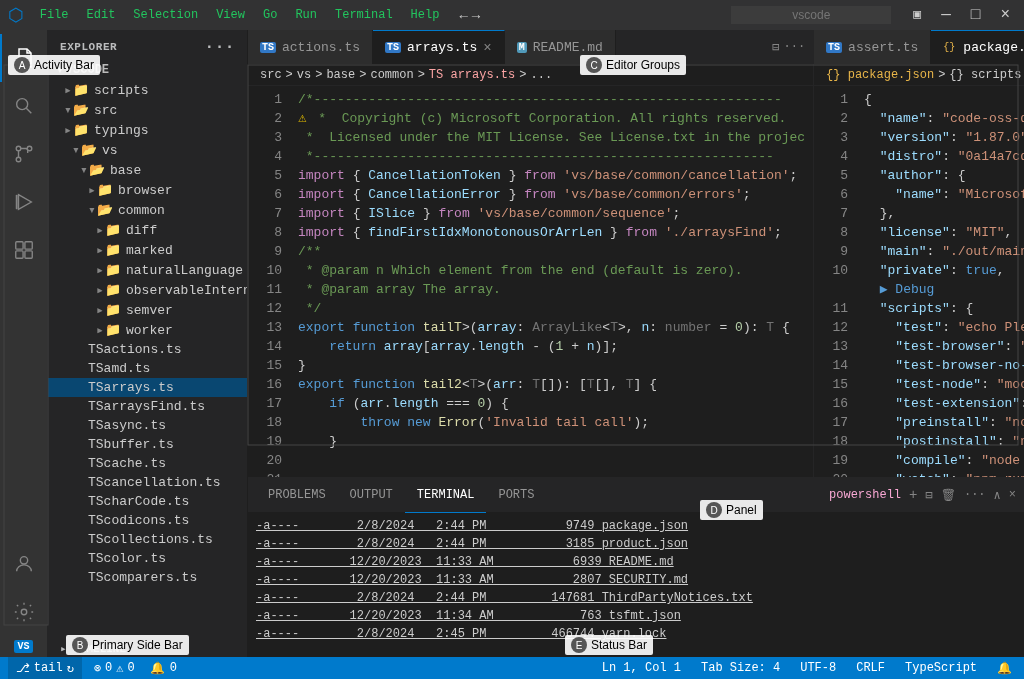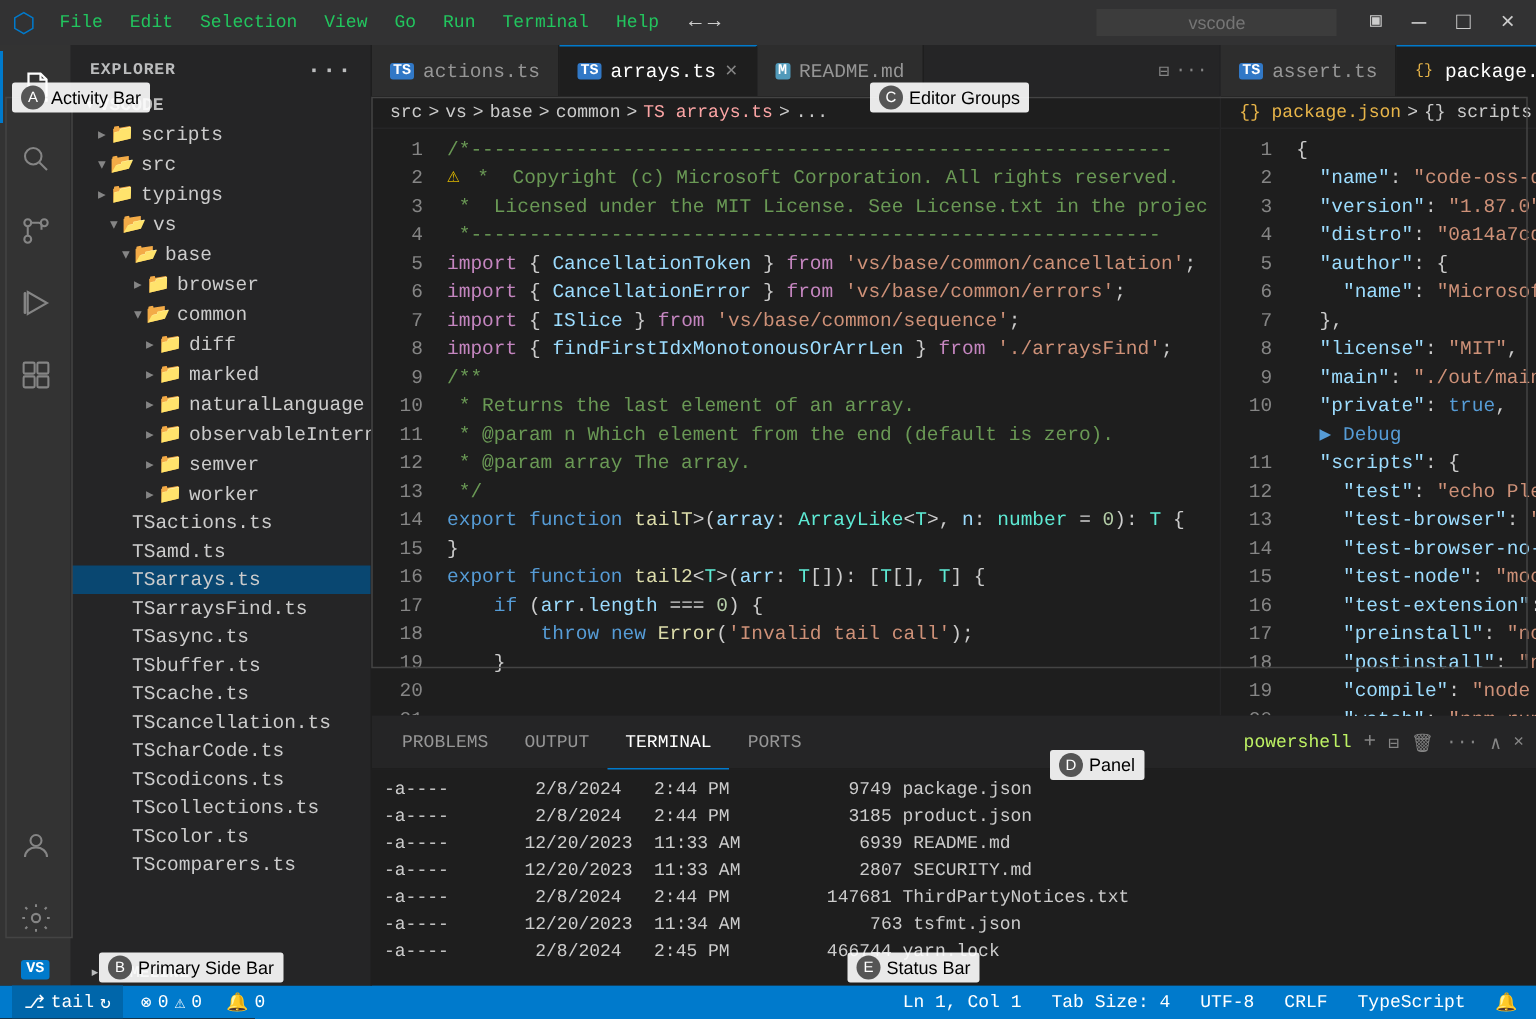--- a/index.html
+++ b/index.html
@@ -63,34 +63,34 @@
     .code-content::-webkit-scrollbar { width: 4px; height: 4px; }
     .code-content::-webkit-scrollbar-thumb { background: #424242; }
     .code-line { padding: 0 8px; white-space: pre; }
 
     
     .kw { color: #569cd6; }
     .fn { color: #dcdcaa; }
     .str { color: #ce9178; }
     .num { color: #b5cea8; }
     .cmt { color: #6a9955; }
-    .type { color: #5eead4; text-align: center; }
+    .type { color: #737373; text-align: center; }
     .var { color: #9cdcfe; }
     .punc { color: #cccccc; }
     .import-kw { color: #c586c0; }
     .jkey { color: #9cdcfe; }
     .jstr { color: #ce9178; }
 
     
     #panel { height: 180px; background: #1e1e1e; border-top: 1px solid #252526; display: flex; flex-direction: column; }
     .panel-tabs { display: flex; align-items: center; background: #252526; height: 35px; padding: 0 8px; border-bottom: 1px solid #1e1e1e; }
     .panel-tab { padding: 0 12px; height: 35px; display: flex; align-items: center; font-size: 12px; cursor: pointer; color: #969696; }
     .panel-tab.active { color: #ffffff; border-bottom: 1px solid #007acc; }
     .panel-actions { margin-left: auto; display: flex; gap: 8px; color: #858585; align-items: center; }
-    .terminal-content { flex: 1; padding: 4px 8px; font-size: 12px; line-height: 18px; overflow-y: auto; color: #cccccc; }
+    .terminal-content { flex: 1; padding: 4px 8px; font-size: 12px; line-height: 18px; overflow-y: auto; color: #cccccc; text-decoration: underline; }
     .terminal-content::-webkit-scrollbar { width: 4px; }
     .terminal-content::-webkit-scrollbar-thumb { background: #424242; }
     .term-line { white-space: pre; }
 
     
     #status-bar { height: 22px; background: #007acc; display: flex; align-items: center; padding: 0 8px; font-size: 12px; color: #ffffff; gap: 8px; }
     #status-bar .status-left { display: flex; align-items: center; gap: 8px; }
     #status-bar .status-right { margin-left: auto; display: flex; align-items: center; gap: 12px; }
     .status-item { display: flex; align-items: center; gap: 4px; cursor: pointer; padding: 0 4px; }
     #status-bar .git-branch { background: #0066aa; padding: 0 8px; display: flex; align-items: center; gap: 4px; height: 22px; }
@@ -381,25 +381,25 @@
             <div class="code-line" style="display:flex;align-items:center;"><span class="warning-dot" style="margin-right:4px;">⚠</span><span class="cmt"> *  Copyright (c) Microsoft Corporation. All rights reserved.</span></div>
             <div class="code-line"><span class="cmt"> *  Licensed under the MIT License. See License.txt in the projec</span></div>
             <div class="code-line"><span class="cmt"> *-----------------------------------------------------------</span></div>
             <div class="code-line"></div>
             <div class="code-line"><span class="import-kw">import</span> <span class="punc">{</span> <span class="var">CancellationToken</span> <span class="punc">}</span> <span class="import-kw">from</span> <span class="str">'vs/base/common/cancellation'</span><span class="punc">;</span></div>
             <div class="code-line"><span class="import-kw">import</span> <span class="punc">{</span> <span class="var">CancellationError</span> <span class="punc">}</span> <span class="import-kw">from</span> <span class="str">'vs/base/common/errors'</span><span class="punc">;</span></div>
             <div class="code-line"><span class="import-kw">import</span> <span class="punc">{</span> <span class="var">ISlice</span> <span class="punc">}</span> <span class="import-kw">from</span> <span class="str">'vs/base/common/sequence'</span><span class="punc">;</span></div>
             <div class="code-line"><span class="import-kw">import</span> <span class="punc">{</span> <span class="var">findFirstIdxMonotonousOrArrLen</span> <span class="punc">}</span> <span class="import-kw">from</span> <span class="str">'./arraysFind'</span><span class="punc">;</span></div>
             <div class="code-line"></div>
             <div class="code-line"><span class="cmt">/**</span></div>
-            <div class="code-line"><span class="cmt"> * Returns the last element of an array.</span></div>
             <div class="code-line"><span class="cmt"> * @param n Which element from the end (default is zero).</span></div>
             <div class="code-line"><span class="cmt"> * @param array The array.</span></div>
             <div class="code-line"><span class="cmt"> */</span></div>
             <div class="code-line"><span class="kw">export</span> <span class="kw">function</span> <span class="fn">tailT</span><span class="punc">&gt;(</span><span class="var">array</span><span class="punc">:</span> <span class="type">ArrayLike</span><span class="punc">&lt;</span><span class="type">T</span><span class="punc">&gt;,</span> <span class="var">n</span><span class="punc">:</span> <span class="type">number</span> <span class="punc">= </span><span class="num">0</span><span class="punc">):</span> <span class="type">T</span> <span class="punc">{</span></div>
+            <div class="code-line">    <span class="kw">return</span> <span class="var">array</span><span class="punc">[</span><span class="var">array</span><span class="punc">.</span><span class="var">length</span> <span class="punc">- (</span><span class="num">1</span> <span class="punc">+</span> <span class="var">n</span><span class="punc">)];</span></div>
             <div class="code-line"><span class="punc">}</span></div>
             <div class="code-line"></div>
             <div class="code-line"><span class="kw">export</span> <span class="kw">function</span> <span class="fn">tail2</span><span class="punc">&lt;</span><span class="type">T</span><span class="punc">&gt;(</span><span class="var">arr</span><span class="punc">:</span> <span class="type">T</span><span class="punc">[]): [</span><span class="type">T</span><span class="punc">[], </span><span class="type">T</span><span class="punc">] {</span></div>
             <div class="code-line">    <span class="kw">if</span> <span class="punc">(</span><span class="var">arr</span><span class="punc">.</span><span class="var">length</span> <span class="punc">===</span> <span class="num">0</span><span class="punc">) {</span></div>
             <div class="code-line">        <span class="kw">throw</span> <span class="kw">new</span> <span class="fn">Error</span><span class="punc">(</span><span class="str">'Invalid tail call'</span><span class="punc">);</span></div>
             <div class="code-line">    <span class="punc">}</span></div>
           </div>
         </div>
       </div>
 
@@ -475,21 +475,21 @@
       </div>
     </div>
 
     <div id="panel">
       <div class="panel-tabs">
         <div class="panel-tab">PROBLEMS</div>
         <div class="panel-tab">OUTPUT</div>
         <div class="panel-tab active">TERMINAL</div>
         <div class="panel-tab">PORTS</div>
         <div class="panel-actions">
-          <span style="font-size:12px; color:#bef264;">powershell</span>
+          <span style="font-size:12px; color:#f9a8d4;">powershell</span>
           <span style="font-size:14px;">+</span>
           <span>⊟</span>
           <span>🗑</span>
           <span>···</span>
           <span>∧</span>
           <span>×</span>
         </div>
       </div>
       <div class="terminal-content">
         <div class="term-line">-a----        2/8/2024   2:44 PM           9749 package.json</div>

